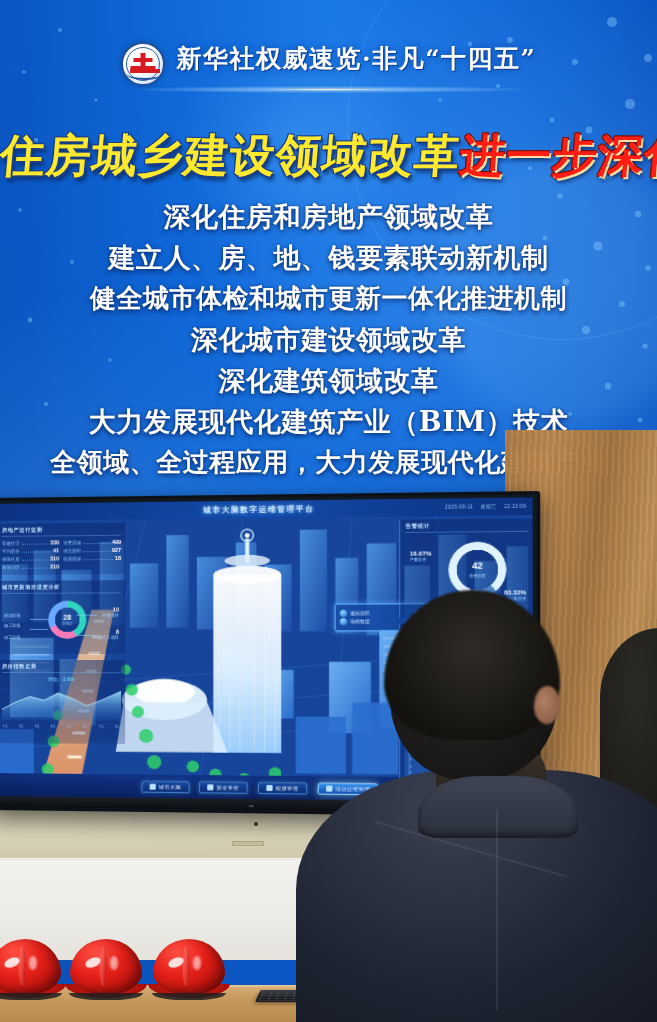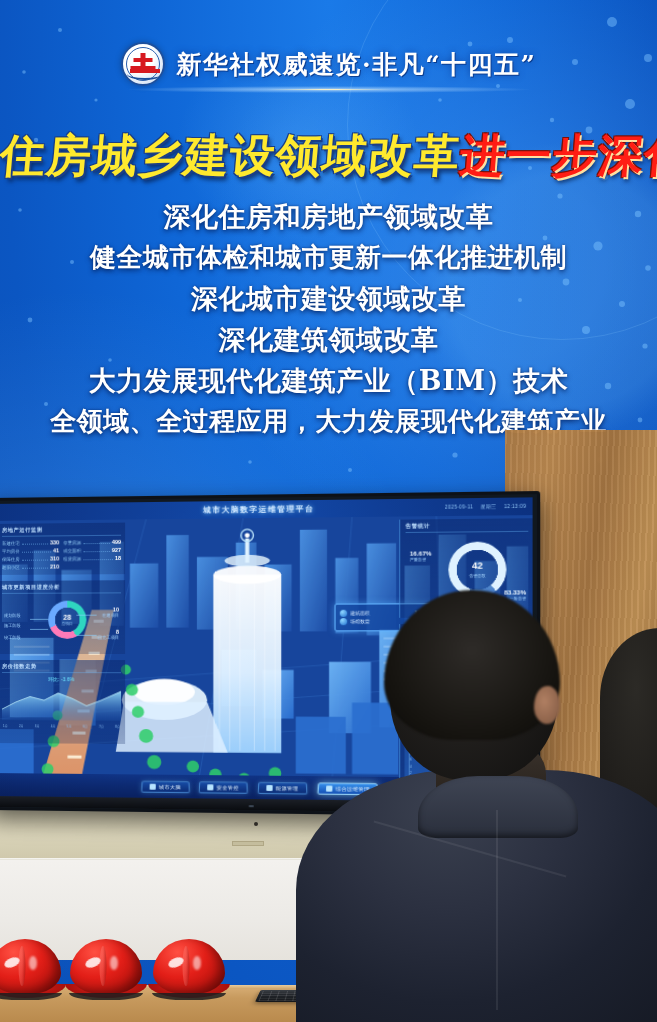--- a/index.html
+++ b/index.html
@@ -37,21 +37,21 @@
   }
   .bg-arc2 {
     position: absolute; right: -60px; top: 140px; width: 300px; height: 300px;
     border-radius: 50%;
     background: radial-gradient(circle, rgba(120,200,255,.13) 0 55%, rgba(120,200,255,0) 70%);
   }
 
   
   .header {
     position: absolute; top: 42px; left: 0; right: 0;
-    display: flex; align-items: center; justify-content: center; gap: 12px;
+    display: flex; justify-content: center; gap: 12px;
   }
   .logo {
     width: 44px; height: 44px; border-radius: 50%;
     background: radial-gradient(circle at 38% 32%, #ffffff 0 42%, #e9f1fb 60%, #c8d9ef 100%);
     border: 2px solid #1d4f9c;
     position: relative; flex: none;
     box-shadow: 0 0 6px rgba(0,0,0,.25);
     overflow: hidden;
   }
   .logo-ring {
@@ -543,20 +543,21 @@
     <div class="header-text">新华社权威速览·非凡“十四五”</div>
   </div>
   <div class="header-glow"></div>
 
   <div class="title">
     <span class="t-yellow">住房城乡建设领域改革</span><span class="t-red">进一步深化</span>
   </div>
 
   <div class="lines">
     <div class="line">深化住房和房地产领域改革</div>
+    <div class="line">建立人、房、地、钱要素联动新机制</div>
     <div class="line wide">健全城市体检和城市更新一体化推进机制</div>
     <div class="line">深化城市建设领域改革</div>
     <div class="line">深化建筑领域改革</div>
     <div class="line">大力发展现代化建筑产业（BIM）技术</div>
     <div class="line wide">全领域、全过程应用，大力发展现代化建筑产业</div>
   </div>
 
   <div class="wall-wood"></div>
   <div class="wall-upper"></div>
   <div class="wall-trim"></div>

